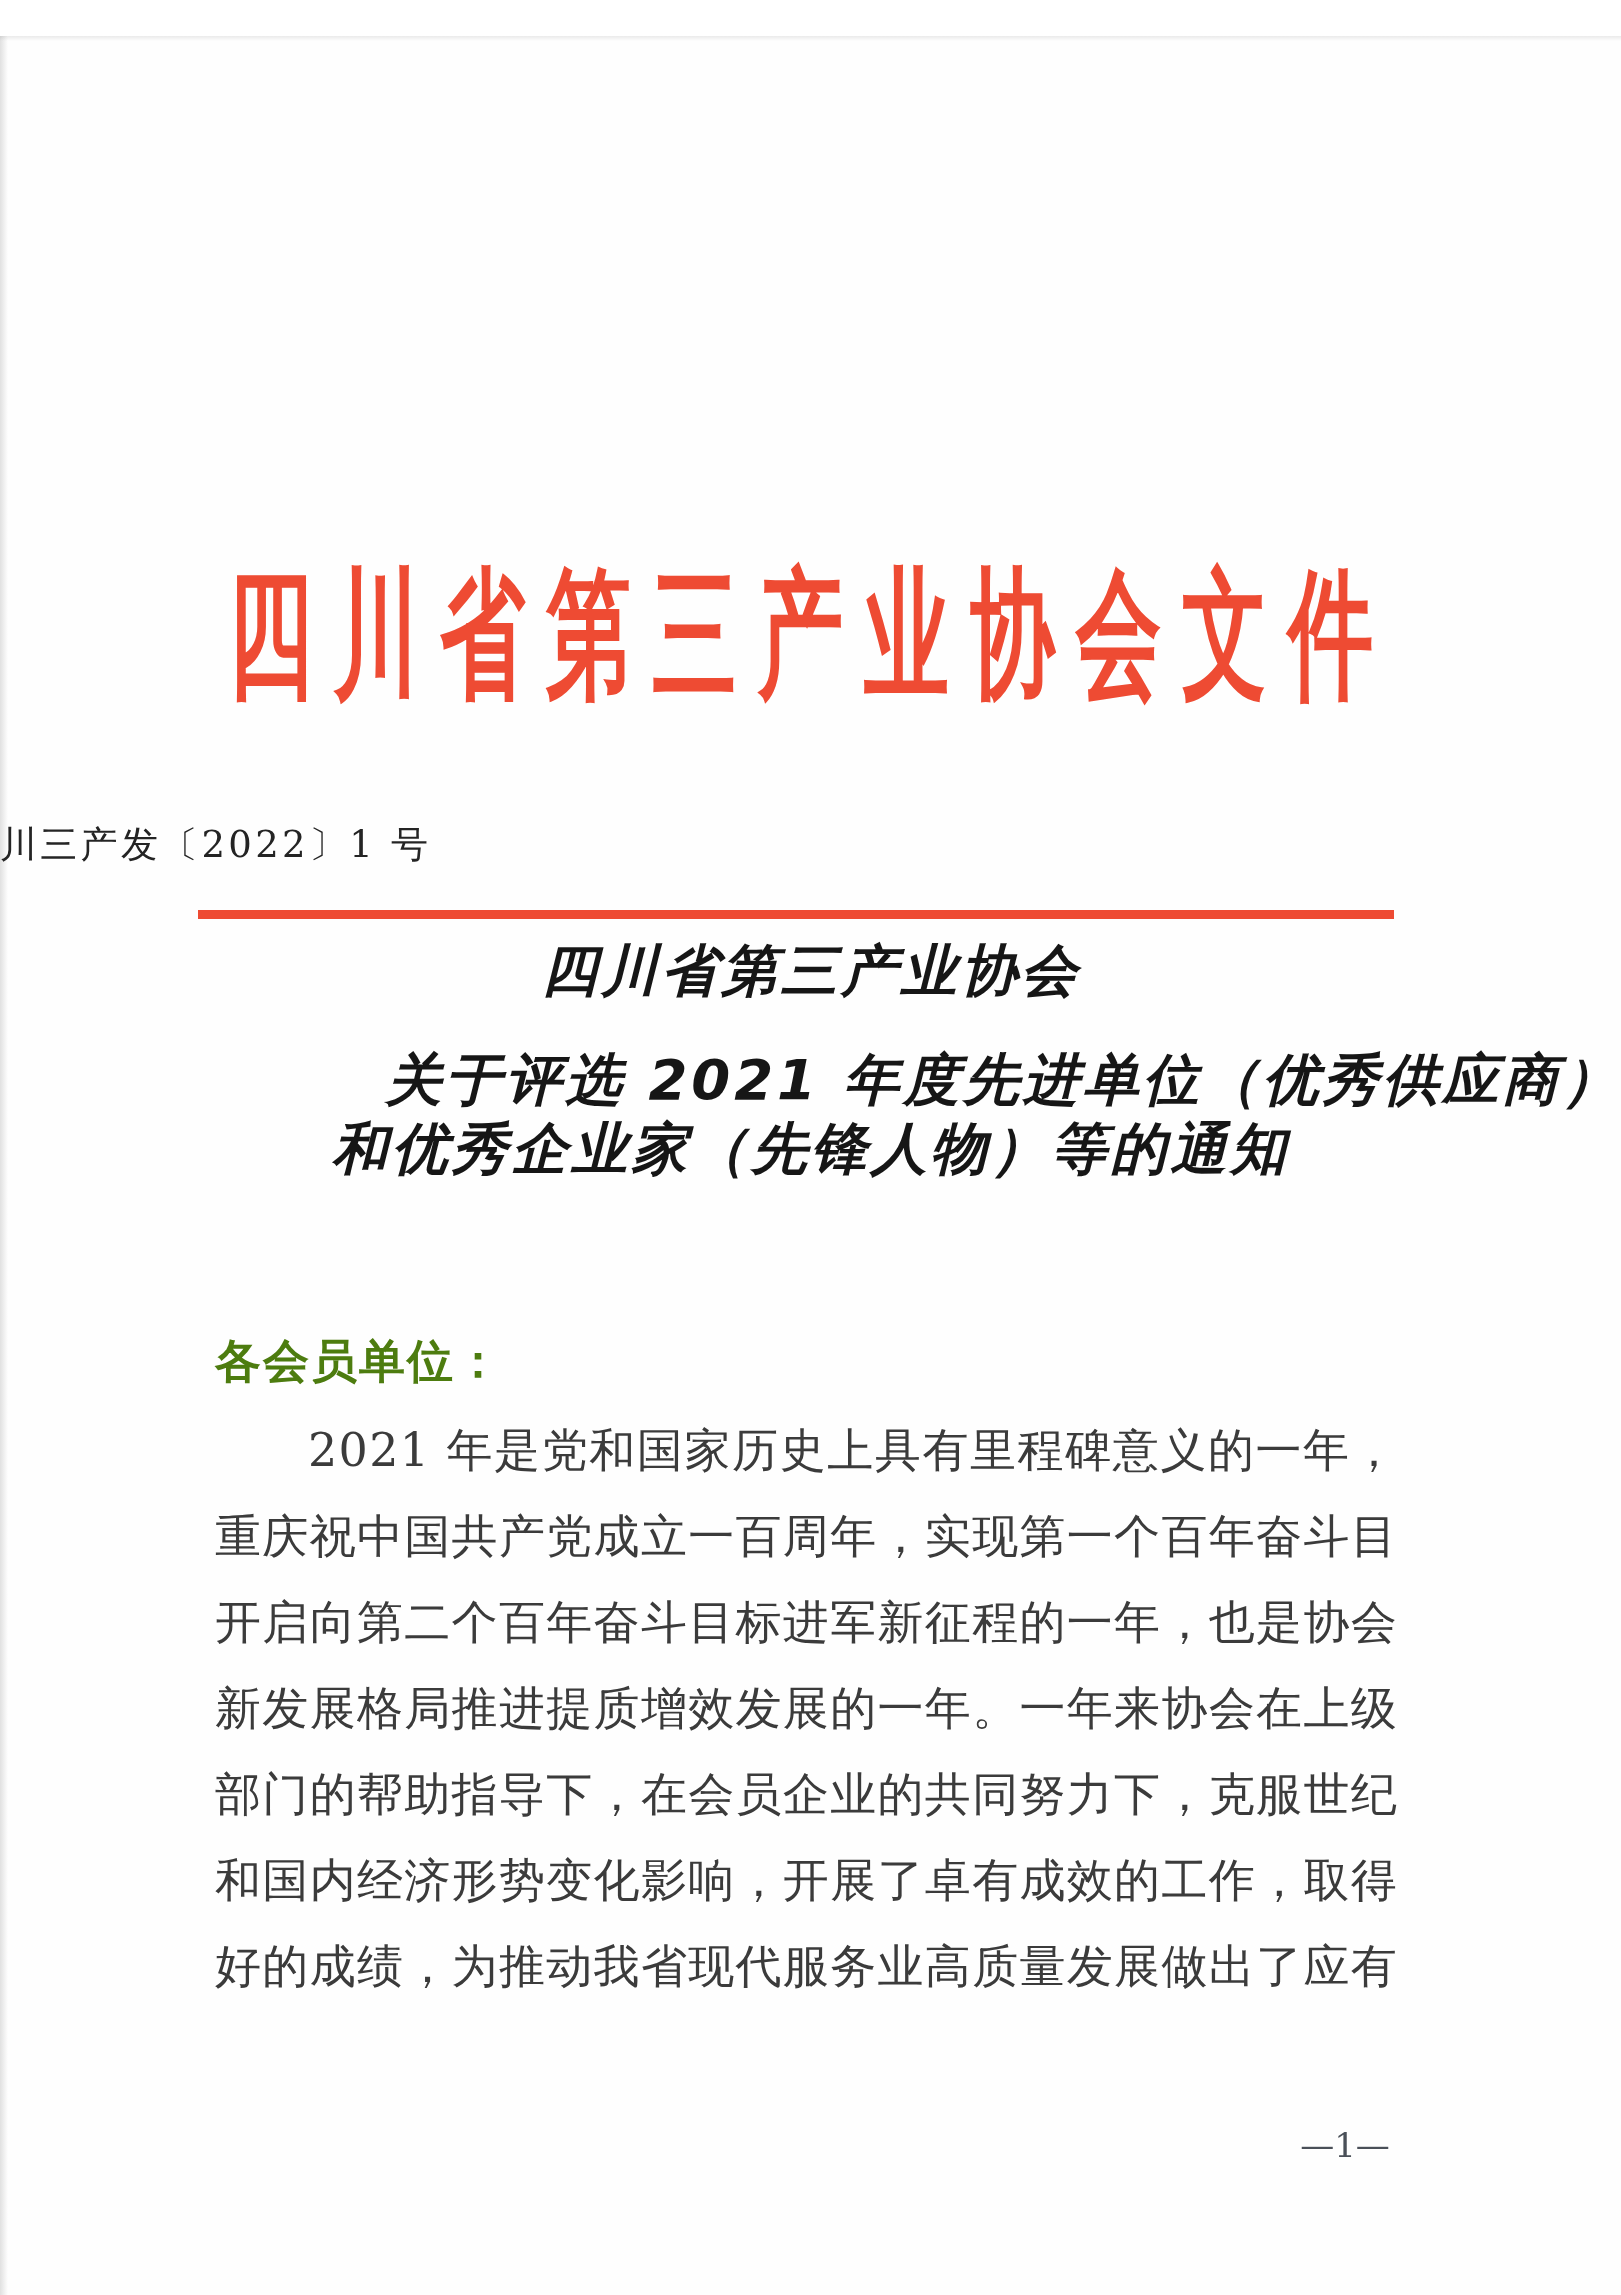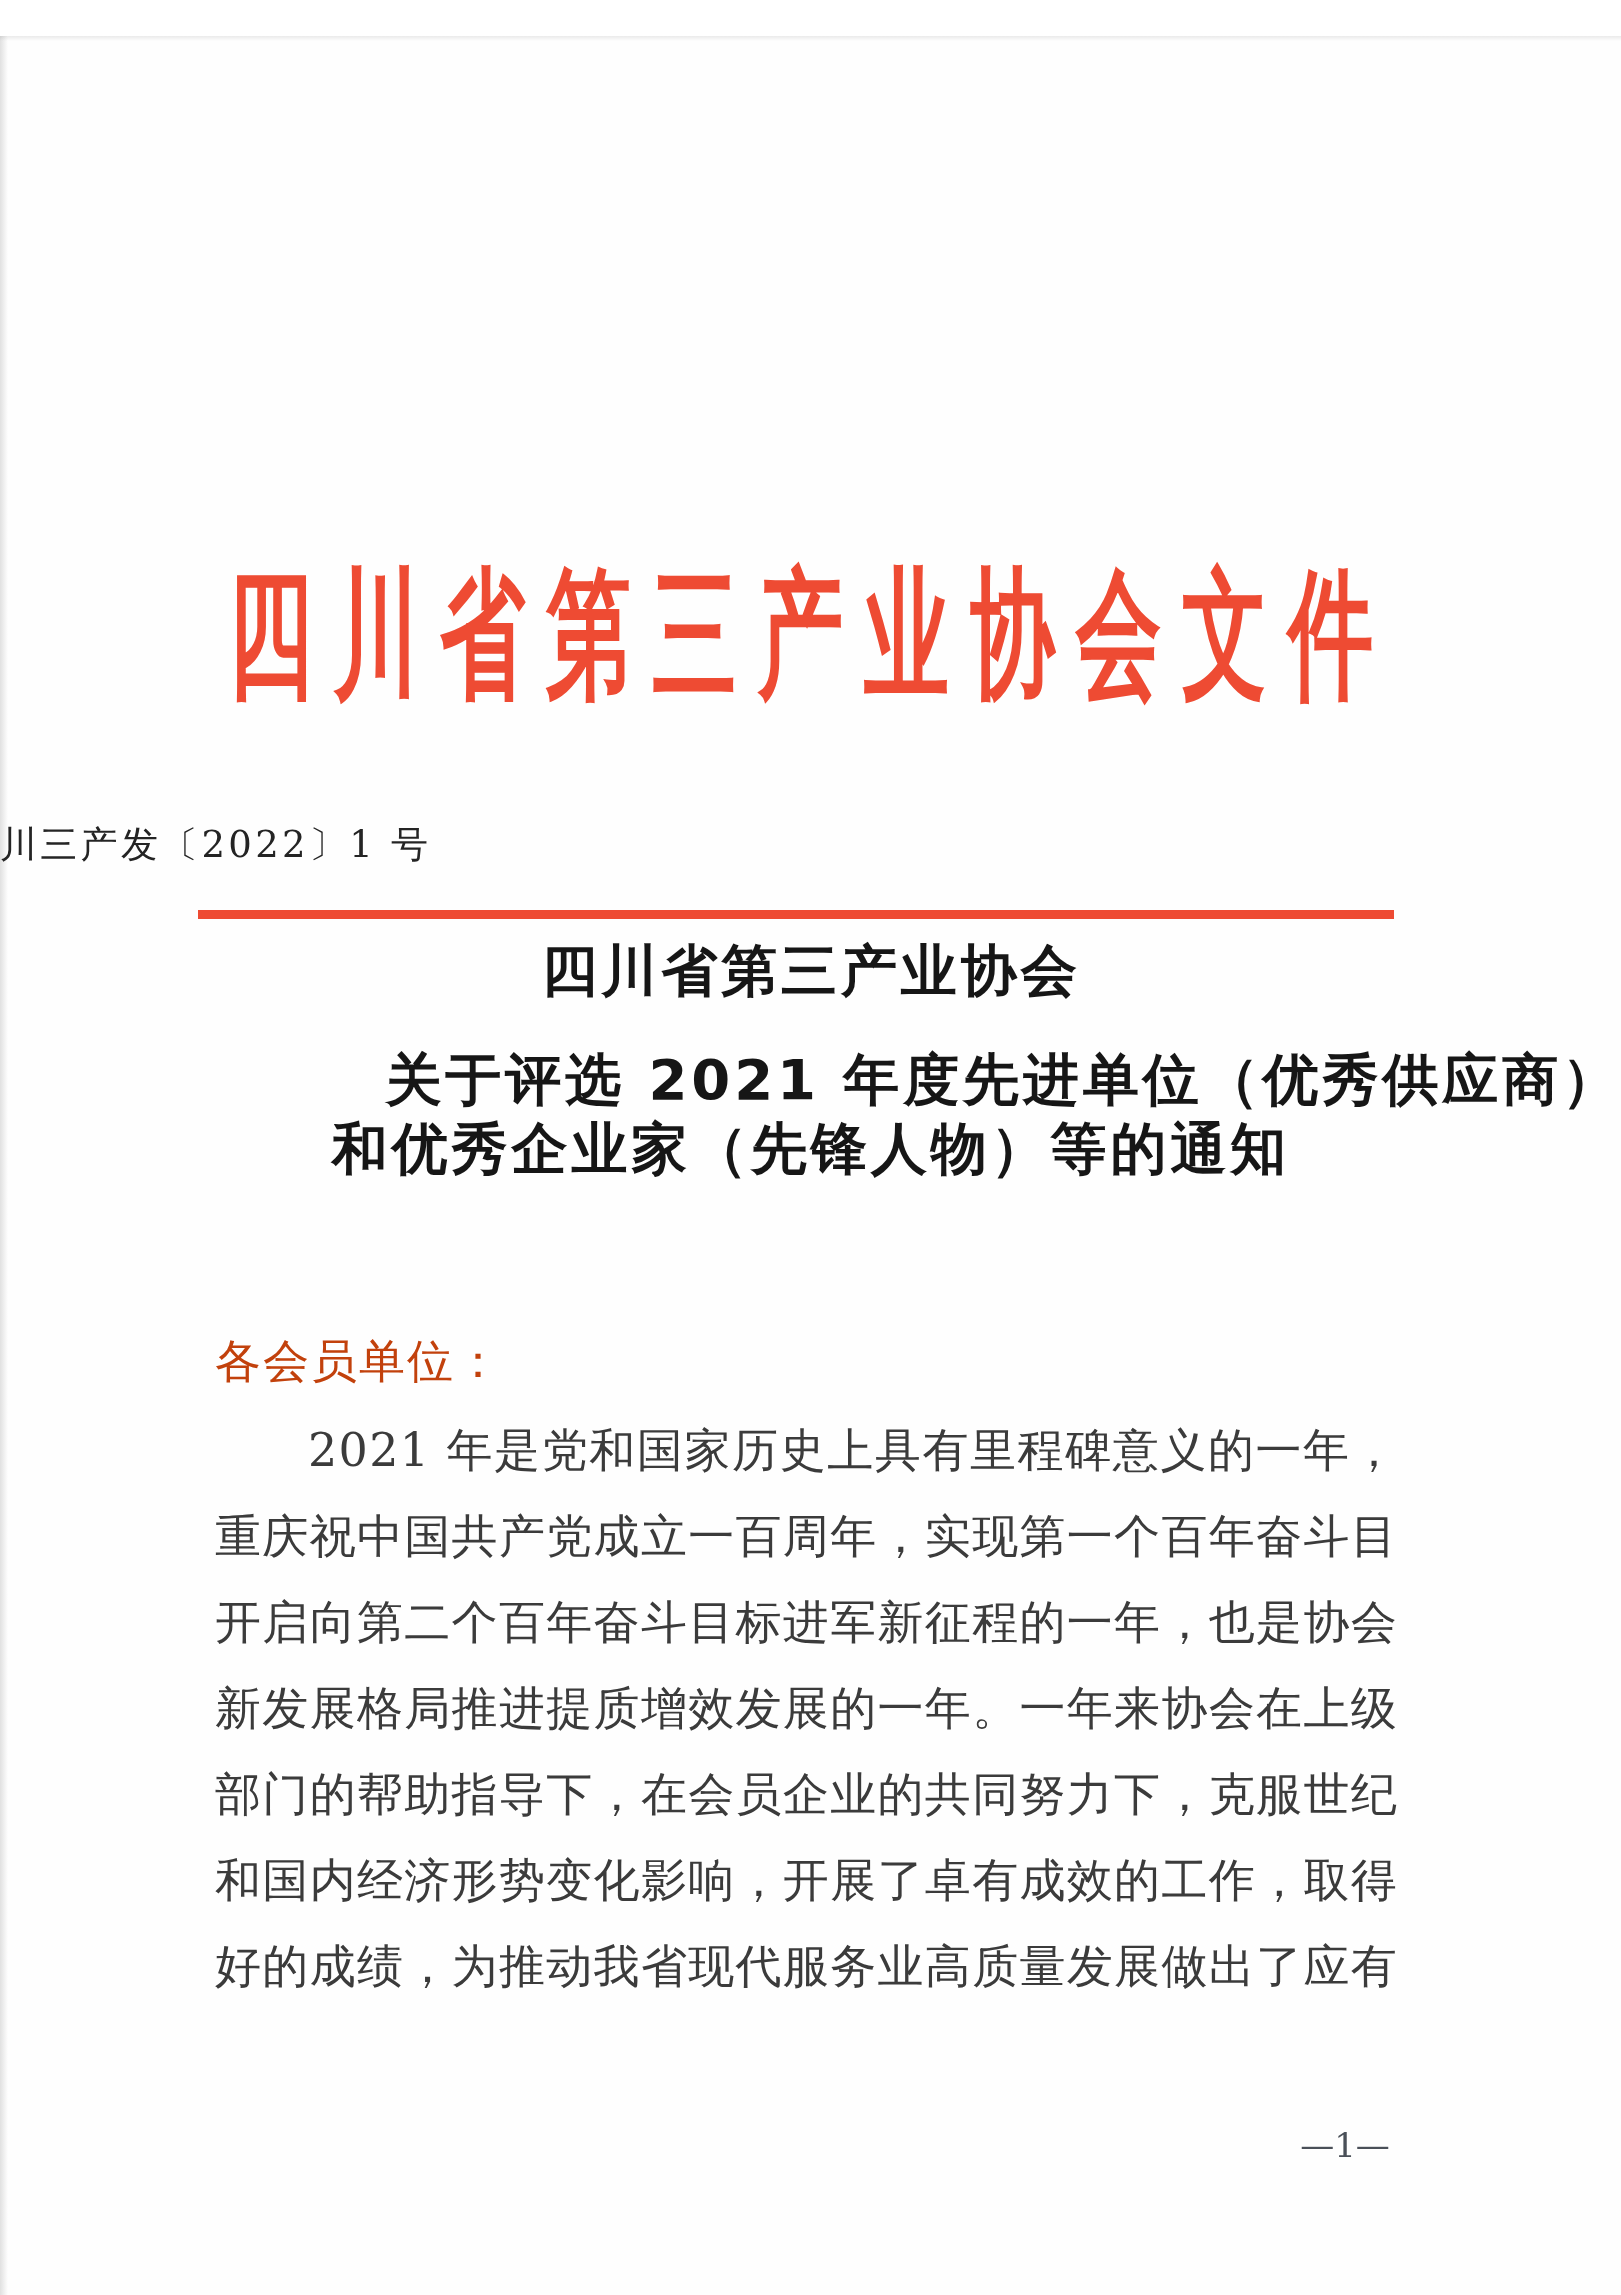--- a/index.html
+++ b/index.html
@@ -68,32 +68,34 @@
     left: 0;
     width: 1622px;
     margin: 0;
     text-align: center;
     font-family: "DejaVu Sans", "Liberation Sans", sans-serif;
     font-weight: 900;
     font-size: 56px;
     letter-spacing: 3.9px;
     color: #161616;
     white-space: nowrap;
+    font-style: italic;
   }
   .title-1 { top: 898px; }
   .title-2 { top: 1007px; text-align: right; }
   .title-3 { top: 1076px; }
   .salutation {
     position: absolute;
     left: 215px;
     top: 1295px;
     font-size: 46px;
     letter-spacing: 2px;
-    color: #c2410c;
+    color: #4d7c0f;
     white-space: nowrap;
+    font-weight: bold;
   }
   .paragraph {
     position: absolute;
     left: 215px;
     top: 1371px;
     width: 1183px;
   }
   .body-line {
     height: 86px;
     line-height: 86px;

